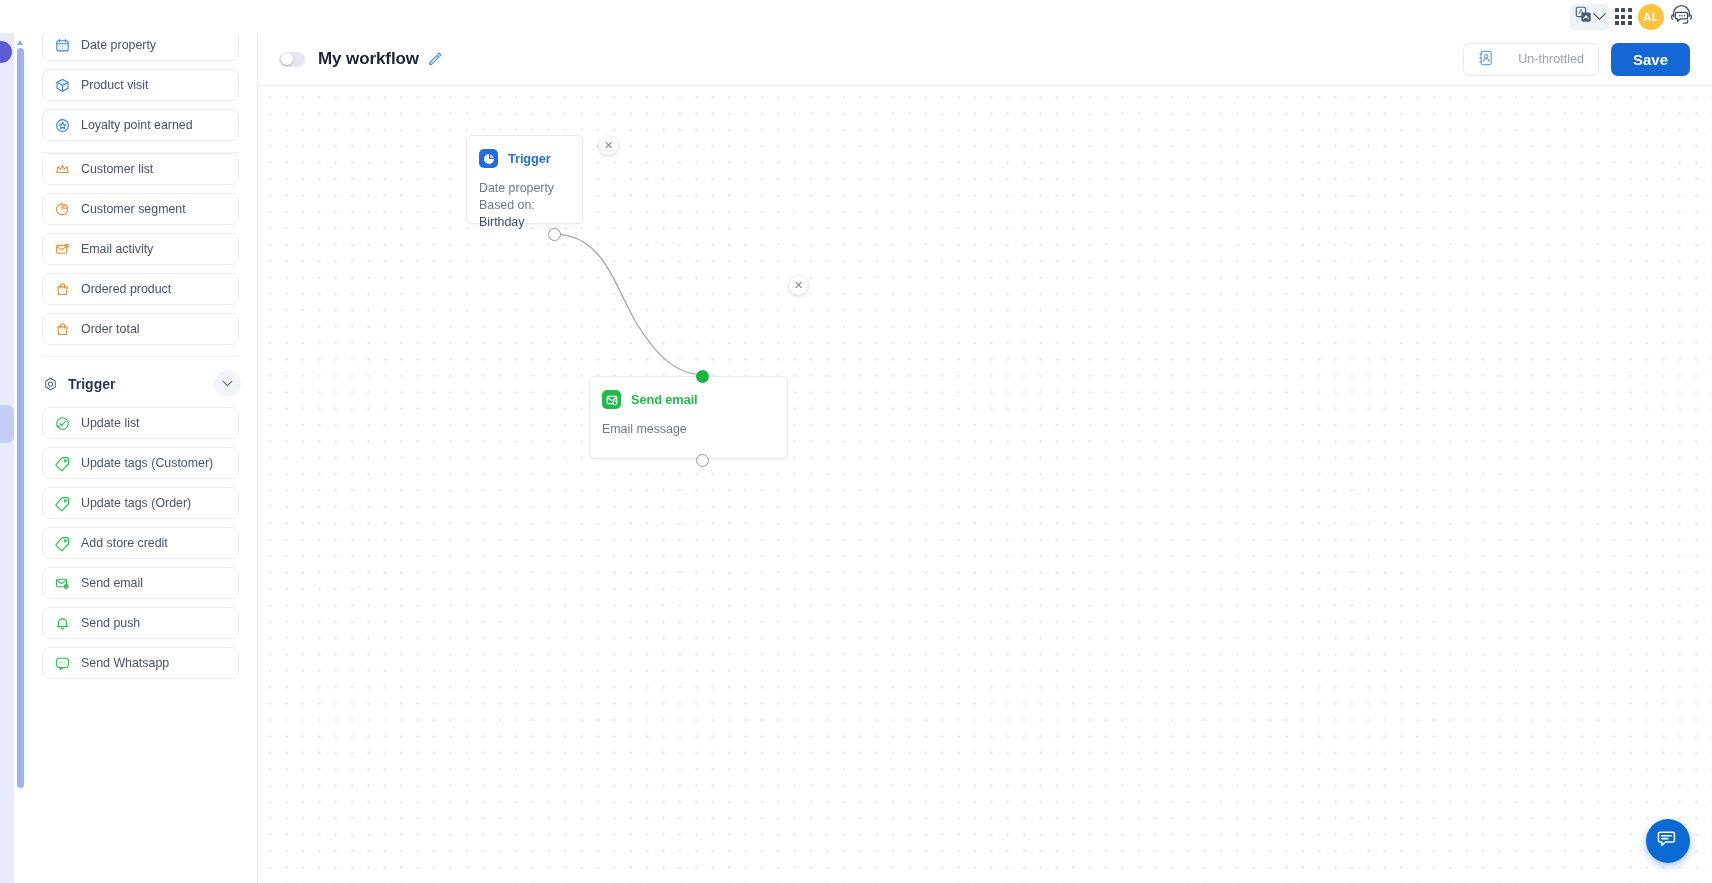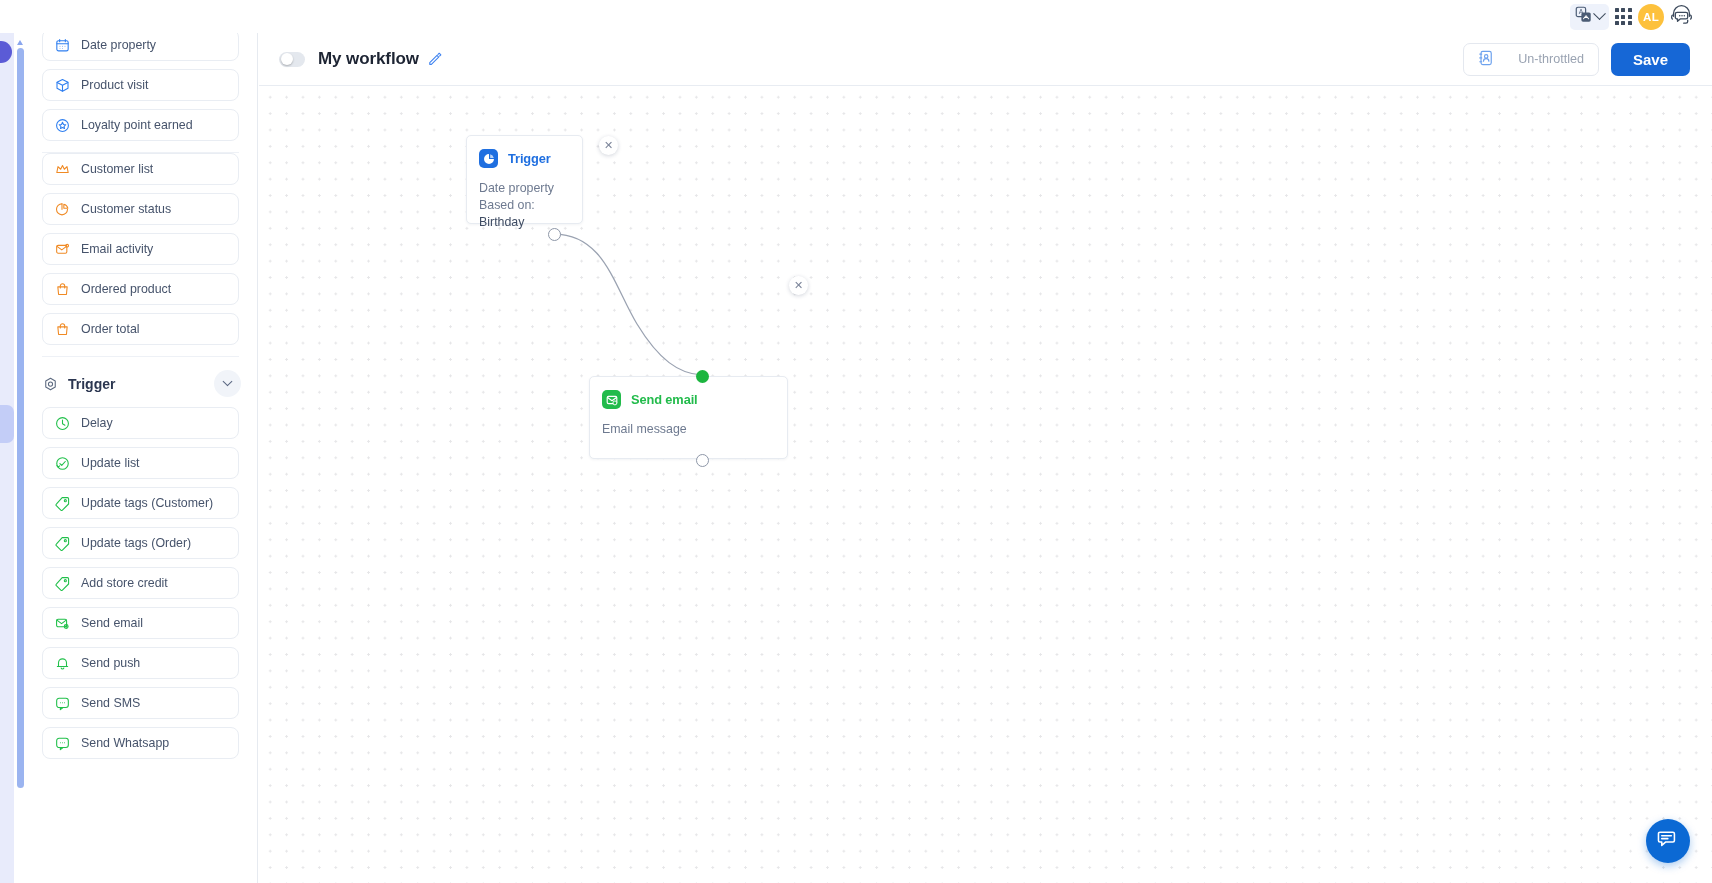--- a/index.html
+++ b/index.html
@@ -240,21 +240,21 @@
         <span>Customer list</span>
       </div>
       <div class="pal-item">
         <span class="ico">
           <svg width="15" height="15" viewBox="0 0 18 18" fill="none" stroke="#f08a24" stroke-width="1.3" stroke-linecap="round" stroke-linejoin="round">
             <path d="M8.4 2.2 A6.6 6.6 0 1 0 15 8.8"></path>
             <path d="M10.6 2.6 A6.6 6.6 0 0 1 15.4 7.4 L10.6 7.4 Z"></path>
             <path d="M8.4 8.8 L8.4 2.2"></path>
           </svg>
         </span>
-        <span>Customer status</span>
+        <span>Customer segment</span>
       </div>
       <div class="pal-item">
         <span class="ico">
           <svg width="15" height="15" viewBox="0 0 18 18" fill="none" stroke="#f08a24" stroke-width="1.3" stroke-linecap="round" stroke-linejoin="round">
             <rect x="2" y="4" width="12.2" height="9.4" rx="1.8"></rect>
             <path d="M2.4 5.2 L8.1 9.4 L13.8 5.2"></path>
             <circle cx="14.6" cy="4.4" r="1.6"></circle>
           </svg>
         </span>
         <span>Email activity</span>
@@ -286,29 +286,20 @@
           </svg>
         </span>
         <span class="txt">Trigger</span>
         <span class="cbtn">
           <span class="c"></span>
         </span>
       </div>
       <div class="pal-item">
         <span class="ico">
           <svg width="15" height="15" viewBox="0 0 18 18" fill="none" stroke="#21c04a" stroke-width="1.3" stroke-linecap="round" stroke-linejoin="round">
-            <circle cx="9" cy="9" r="7.1"></circle>
-            <path d="M9 4.9 V9.2 l2.9 1.8"></path>
-          </svg>
-        </span>
-        <span>Delay</span>
-      </div>
-      <div class="pal-item">
-        <span class="ico">
-          <svg width="15" height="15" viewBox="0 0 18 18" fill="none" stroke="#21c04a" stroke-width="1.3" stroke-linecap="round" stroke-linejoin="round">
             <circle cx="9" cy="9" r="6.9"></circle>
             <path d="M5.9 9.1 L8.1 11.3 L12.3 6.6"></path>
             <path d="M2.3 11.6 l1.5 1.7 1.8 -1.4"></path>
           </svg>
         </span>
         <span>Update list</span>
       </div>
       <div class="pal-item">
         <span class="ico">
           <svg width="15" height="15" viewBox="0 0 18 18" fill="none" stroke="#21c04a" stroke-width="1.3" stroke-linecap="round" stroke-linejoin="round">
@@ -349,32 +340,20 @@
       </div>
       <div class="pal-item">
         <span class="ico">
           <svg width="15" height="15" viewBox="0 0 18 18" fill="none" stroke="#21c04a" stroke-width="1.3" stroke-linecap="round" stroke-linejoin="round">
             <path d="M4.2 12.6 V8.2 a4.8 4.8 0 0 1 9.6 0 v4.4 z"></path>
             <path d="M2.8 12.6 h12.4"></path>
             <path d="M7.4 14.4 a1.7 1.7 0 0 0 3.2 0"></path>
           </svg>
         </span>
         <span>Send push</span>
-      </div>
-      <div class="pal-item">
-        <span class="ico">
-          <svg width="15" height="15" viewBox="0 0 18 18" fill="none" stroke="#21c04a" stroke-width="1.3" stroke-linecap="round" stroke-linejoin="round">
-            <rect x="2" y="2.6" width="14" height="11.2" rx="3"></rect>
-            <path d="M6.4 13.8 L6.4 16.4 L9.6 13.8"></path>
-            <circle cx="6.6" cy="8.2" r=".62" fill="#21c04a" stroke="none"></circle>
-            <circle cx="9" cy="8.2" r=".62" fill="#21c04a" stroke="none"></circle>
-            <circle cx="11.4" cy="8.2" r=".62" fill="#21c04a" stroke="none"></circle>
-          </svg>
-        </span>
-        <span>Send SMS</span>
       </div>
       <div class="pal-item">
         <span class="ico">
           <svg width="15" height="15" viewBox="0 0 18 18" fill="none" stroke="#21c04a" stroke-width="1.3" stroke-linecap="round" stroke-linejoin="round">
             <rect x="2" y="2.6" width="14" height="11.2" rx="3"></rect>
             <path d="M6.4 13.8 L6.4 16.4 L9.6 13.8"></path>
             <circle cx="6.6" cy="8.2" r=".62" fill="#21c04a" stroke="none"></circle>
             <circle cx="9" cy="8.2" r=".62" fill="#21c04a" stroke="none"></circle>
             <circle cx="11.4" cy="8.2" r=".62" fill="#21c04a" stroke="none"></circle>
           </svg>

